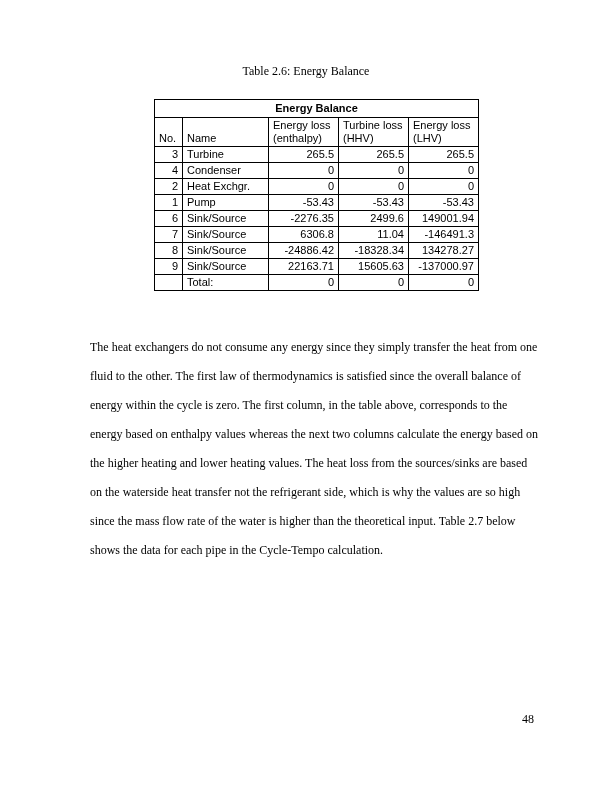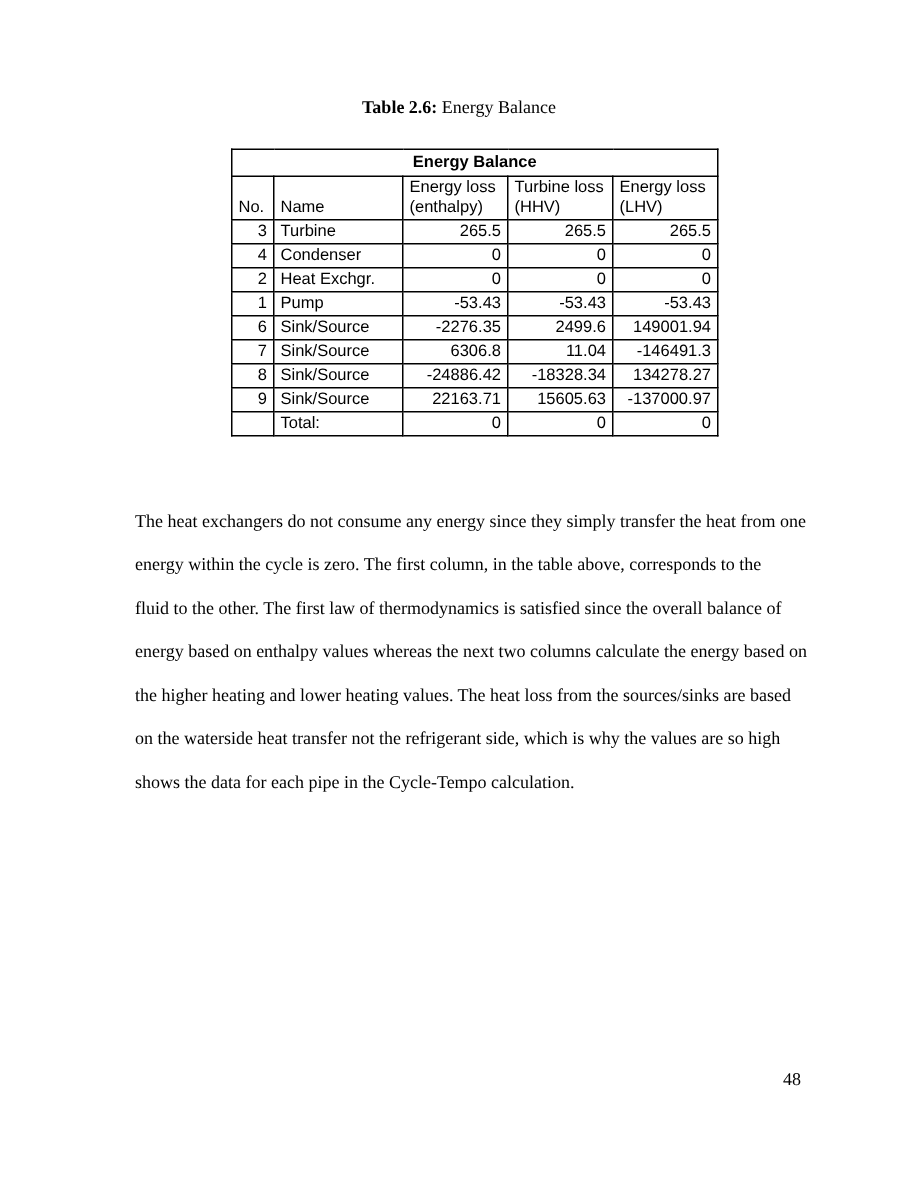--- a/index.html
+++ b/index.html
@@ -15,21 +15,21 @@
   }
   
   .caption {
     position:absolute;
     top:64px;
     left:0;
     width:612px;
     text-align:center;
     font-size:12px;
   }
-  .caption .cap-label { font-weight:bold; }
+  .caption .cap-label { font-weight:normal; }
 
   
   .table-wrap {
     position:absolute;
     top:99px;
     left:154px;
   }
   table.energy {
     border-collapse:collapse;
     font-family:"Liberation Sans", sans-serif;
@@ -169,23 +169,24 @@
           <td class="num">0</td>
           <td class="num">0</td>
           <td class="num">0</td>
         </tr>
       </tbody>
     </table>
   </div>
 
   <div class="body-text">
     <div class="line">The heat exchangers do not consume any energy since they simply transfer the heat from one</div>
+    <div class="line">fluid to the other. The first law of thermodynamics is satisfied since the overall balance of</div>
     <div class="line">energy within the cycle is zero. The first column, in the table above, corresponds to the</div>
-    <div class="line">fluid to the other. The first law of thermodynamics is satisfied since the overall balance of</div>
     <div class="line">energy based on enthalpy values whereas the next two columns calculate the energy based on</div>
     <div class="line">the higher heating and lower heating values. The heat loss from the sources/sinks are based</div>
     <div class="line">on the waterside heat transfer not the refrigerant side, which is why the values are so high</div>
+    <div class="line">since the mass flow rate of the water is higher than the theoretical input. Table 2.7 below</div>
     <div class="line">shows the data for each pipe in the Cycle-Tempo calculation.</div>
   </div>
 
   <div class="page-number">48</div>
 
 </div>
 
 </body></html>

